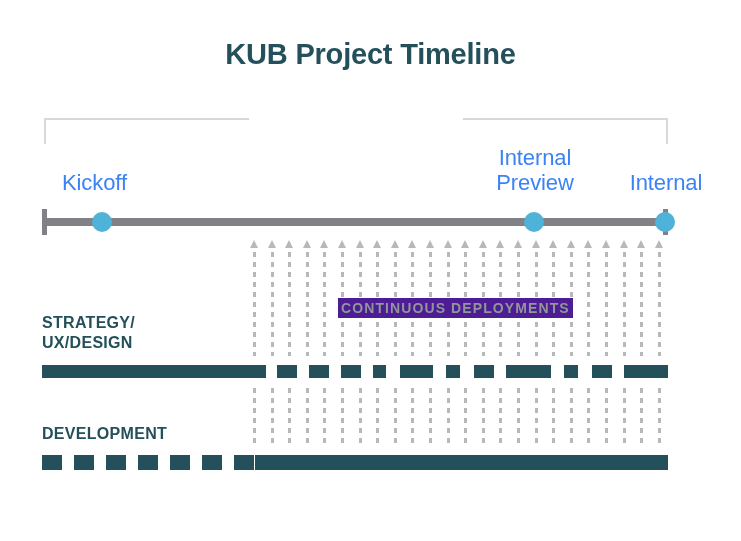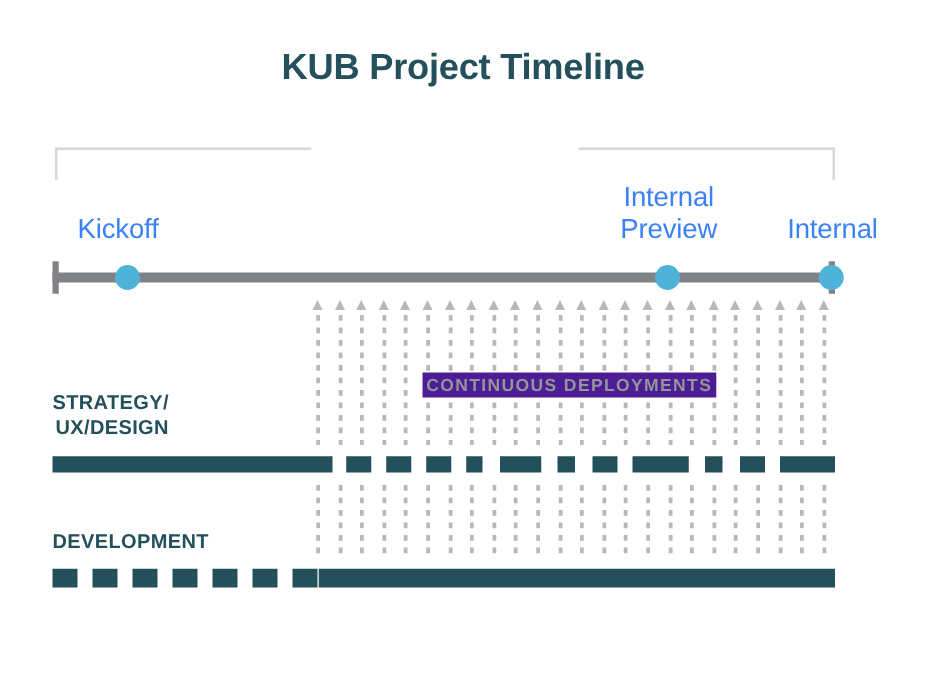--- a/index.html
+++ b/index.html
@@ -175,21 +175,21 @@
   .track-label {
     position: absolute;
     left: 42px;
     color: #23505a;
     font-size: 16px;
     font-weight: bold;
     letter-spacing: 0.3px;
     line-height: 1.28;
     white-space: pre-line;
   }
-  .track-label.strategy    { top: 313px; text-align: right; }
+  .track-label.strategy    { top: 313px; }
   .track-label.development { top: 424px; }
 
   
   .track-bar {
     position: absolute;
     left: 42px;
     width: 626px;
   }
   .track-bar.strategy    { top: 365px; height: 13px; }
   .track-bar.development { top: 455px; height: 15px; }

